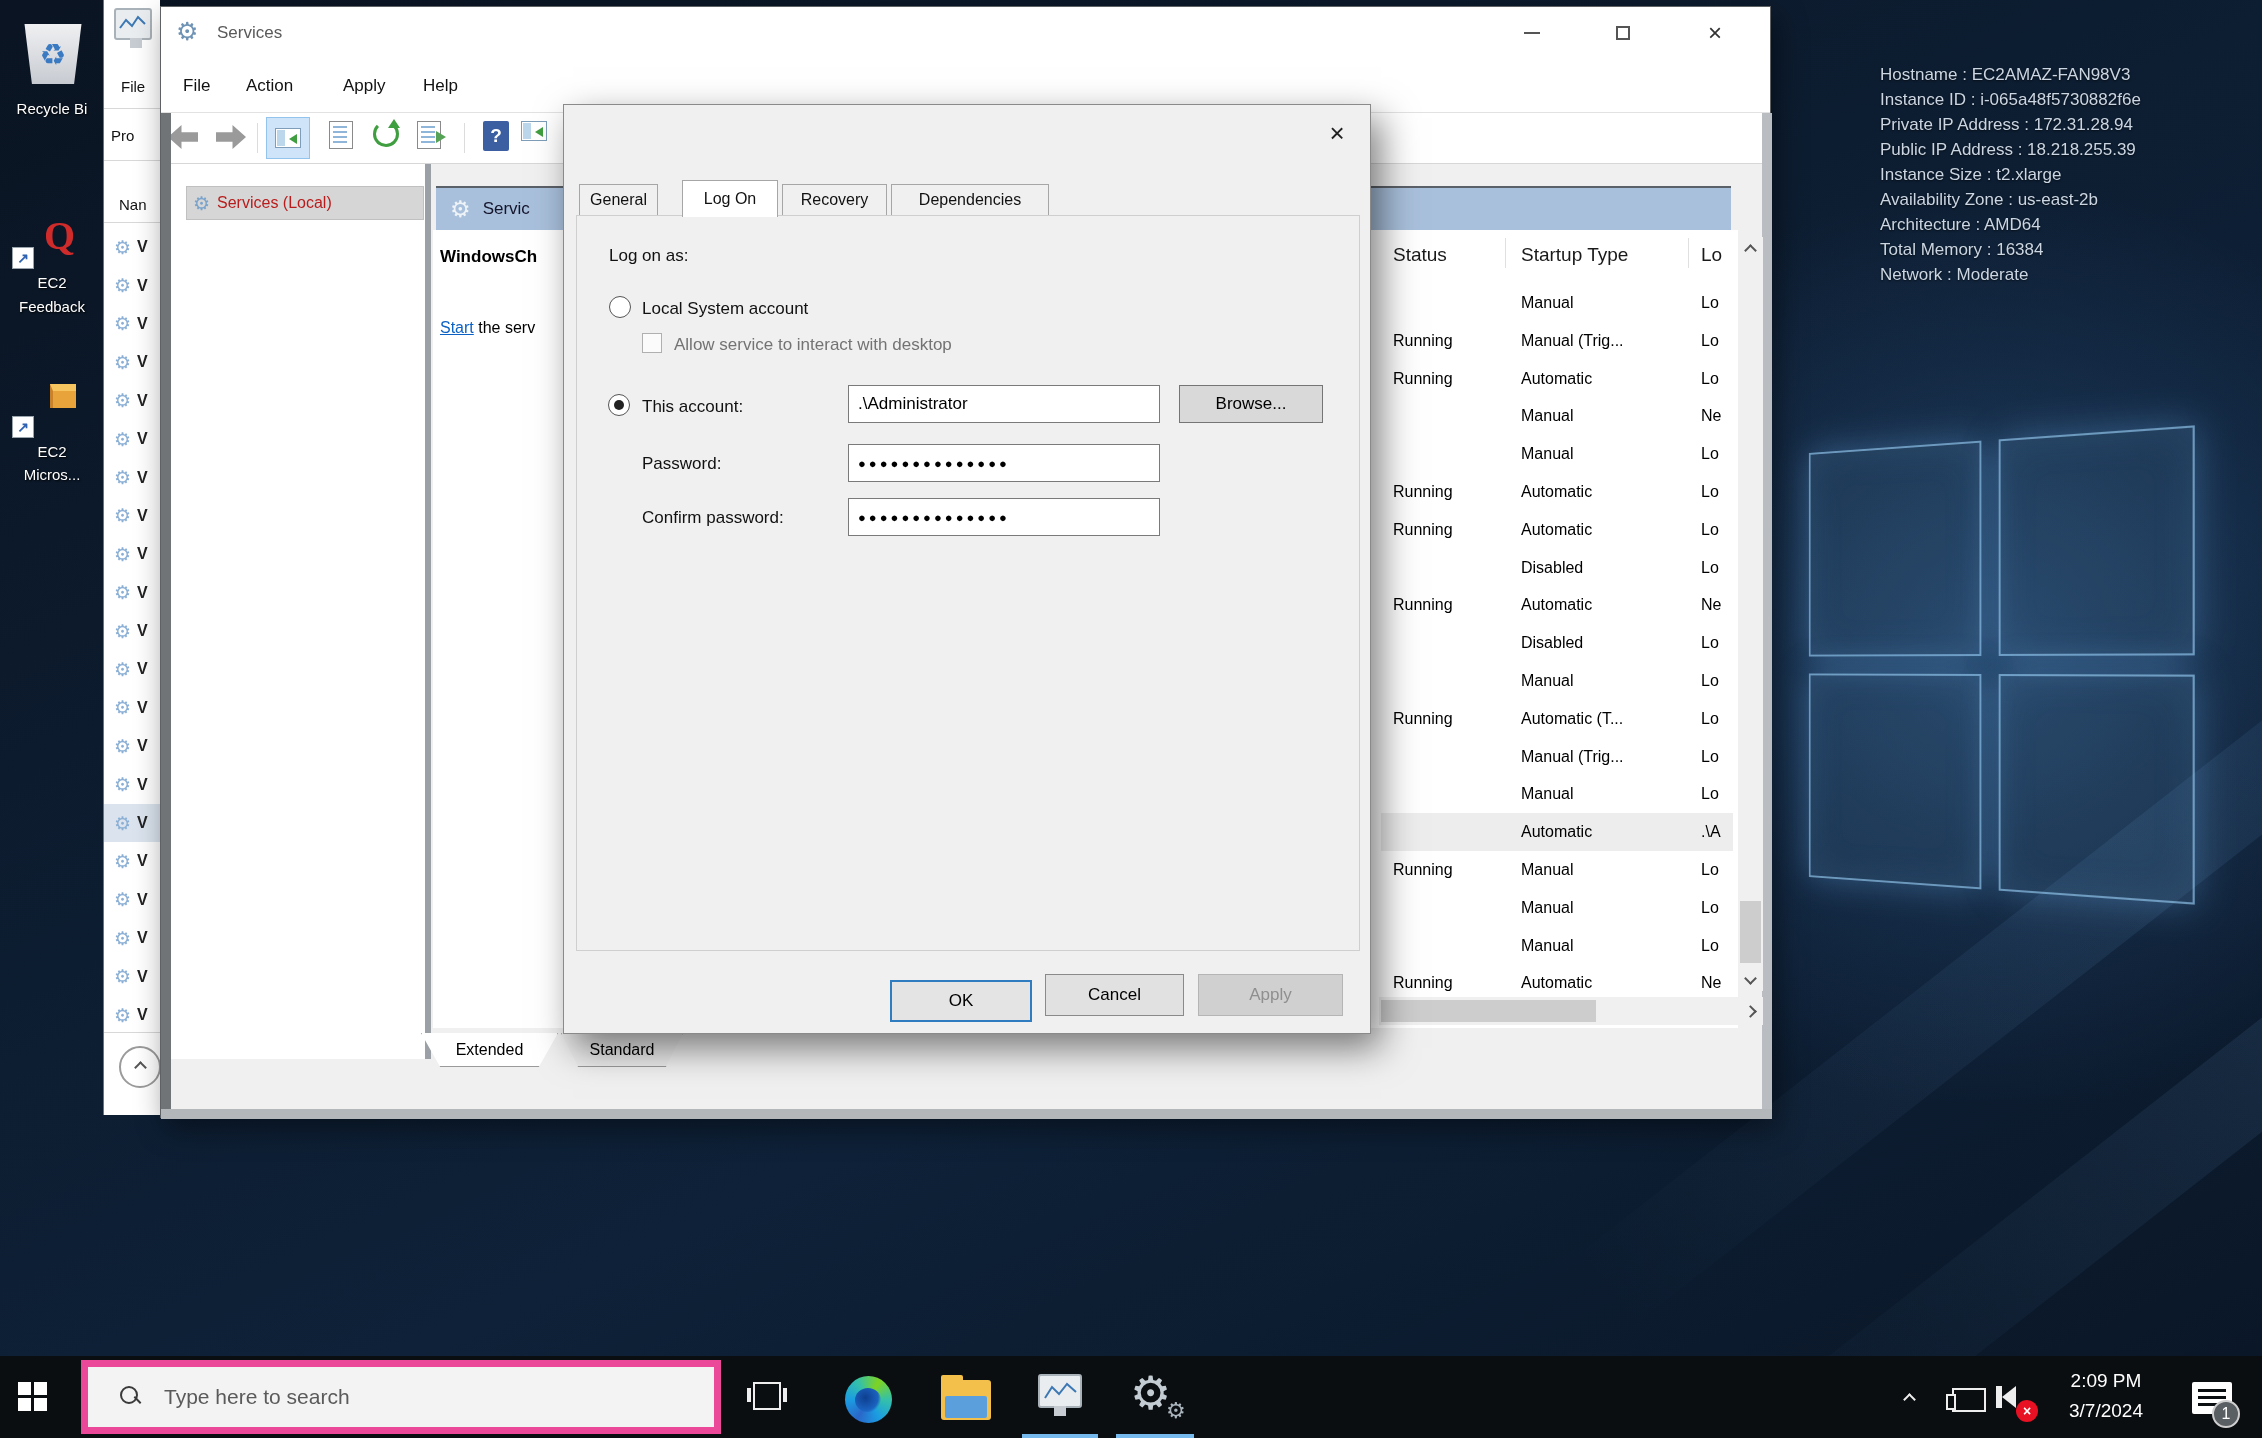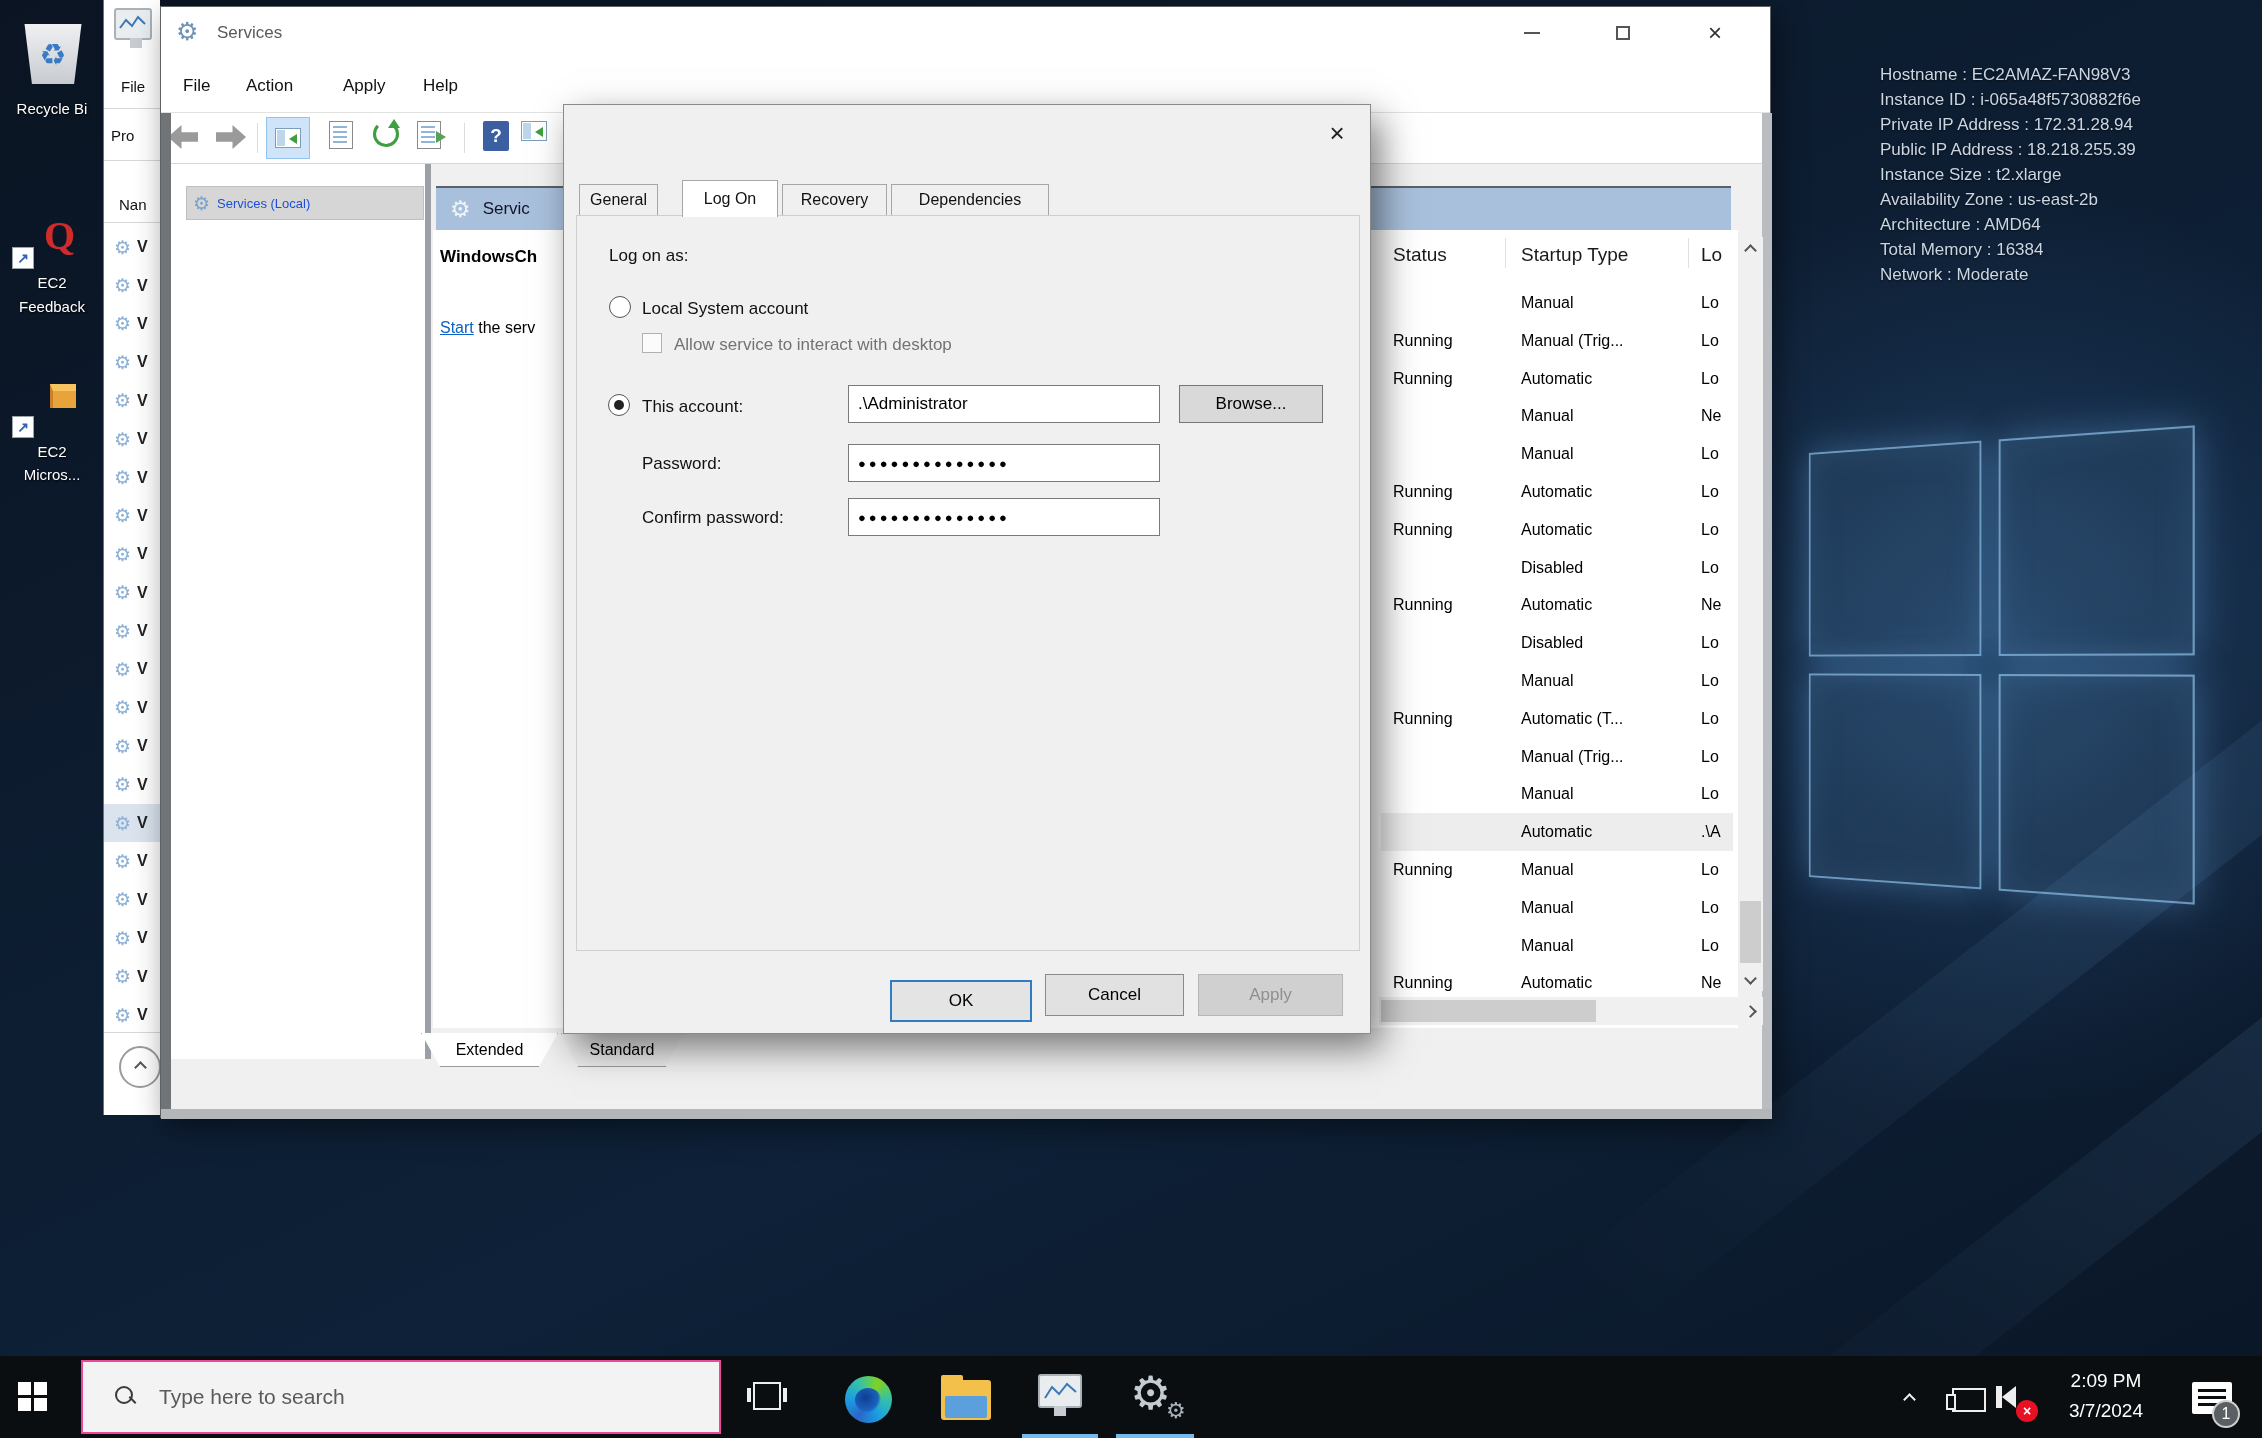--- a/index.html
+++ b/index.html
@@ -92,21 +92,21 @@
     border-left:6px solid transparent; border-right:6px solid transparent; border-bottom:9px solid #3f9e3f; }
 
   .left-frame { position:absolute; left:0; top:106px; width:10px; height:996px; background:#717477; }
   .right-frame { position:absolute; left:1601px; top:106px; width:10px; height:996px; background:#b9bdc1; }
   .bottom-frame { position:absolute; left:0; top:1102px; width:1611px; height:10px; background:#b3b7ba; }
 
   .tree-pane { position:absolute; left:10px; top:157px; width:254px; height:895px; background:#fff; }
   .tree-sel { position:absolute; left:15px; top:22px; width:238px; height:34px; background:#d6d6d6;
     border:1px solid #c0c0c0; display:flex; align-items:center; }
   .tree-sel .gear { color:#7aa3cc; font-size:19px; margin:0 7px 0 6px; }
-  .tree-sel .lbl { font-size:13px; color:#1d4ed8; }
+  .tree-sel .lbl { font-size:16px; color:#b91c1c; }
   .splitter { position:absolute; left:264px; top:157px; width:6px; height:895px; background:#9aa0a5; }
 
   .right-pane { position:absolute; left:270px; top:157px; width:1307px; height:895px; background:#f0f0f0; }
   .band { position:absolute; left:5px; top:22px; width:1295px; height:44px; background:#a9c0dc;
     border-top:2px solid #5b6168; display:flex; align-items:center; }
   .band .gear { color:#eef3f8; font-size:23px; margin:0 12px 0 14px; }
   .band .lbl { font-size:17px; color:#14142b; }
   .desc-area { position:absolute; left:2px; top:66px; width:1305px; height:798px; background:#fff; }
   .svc-bold { position:absolute; left:7px; top:17px; font-size:17px; font-weight:bold; color:#000; }
   .start-line { position:absolute; left:7px; top:89px; font-size:16px; color:#000; white-space:nowrap; }
@@ -159,21 +159,21 @@
   .btn.ok { border:2px solid #2f7cc0; background:#e4e4e4;margin-top:6px; }
   .btn.disabled { background:#d0d0d0; border-color:#b5b5b5; color:#8f8f8f; }
   .gray-label { color:#737373; }
 
   
   .taskbar { position:absolute; left:0; top:1356px; width:2262px; height:82px; background:#0b0e11; }
   .start { position:absolute; left:18px; top:26px; width:30px; height:30px; display:grid;
     grid-template-columns:13px 13px; grid-template-rows:13px 13px; gap:3px; }
   .start i { background:#fff; }
   .searchbox { position:absolute; left:81px; top:4px; width:640px; height:74px; background:#f3f3f3;
-    border:2px solid #ec4899; display:flex; align-items:center; }
+    border:7px solid #ec4899; display:flex; align-items:center; }
   .mag { position:relative; width:22px; height:22px; margin-left:32px; }
   .mag::before { content:""; position:absolute; left:0; top:0; width:14px; height:14px; border:2px solid #3a3a3a; border-radius:50%; }
   .mag::after { content:""; position:absolute; left:13px; top:13px; width:9px; height:2px; background:#3a3a3a; transform:rotate(45deg); }
   .searchbox .ph { margin-left:22px; font-size:21px; color:#5a5a5a; }
   .tview { position:absolute; left:753px; top:26px; width:28px; height:28px; border:2px solid #eee; background:transparent; }
   .tview::before { content:""; position:absolute; left:-8px; top:4px; width:4px; height:14px; background:#eee; }
   .tview::after { content:""; position:absolute; right:-8px; top:4px; width:4px; height:14px; background:#eee; }
   .edge { position:absolute; left:845px; top:20px; width:47px; height:47px; border-radius:50%;
     background:conic-gradient(from 210deg, #2a67c9, #1b9de2, #35c1a8, #7ed321, #35c1a8, #1b9de2, #2a67c9); }
   .edge::after { content:""; position:absolute; left:10px; top:12px; width:26px; height:24px; border-radius:50%;

